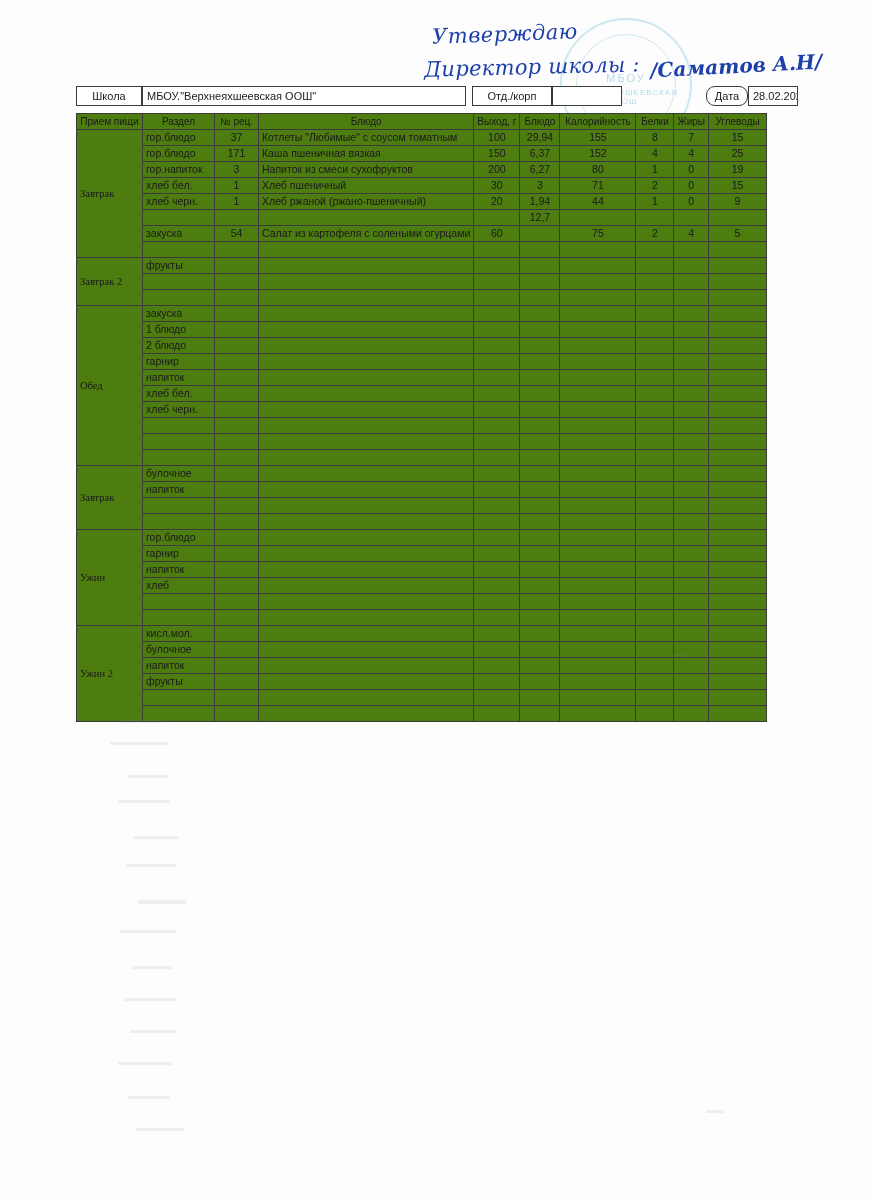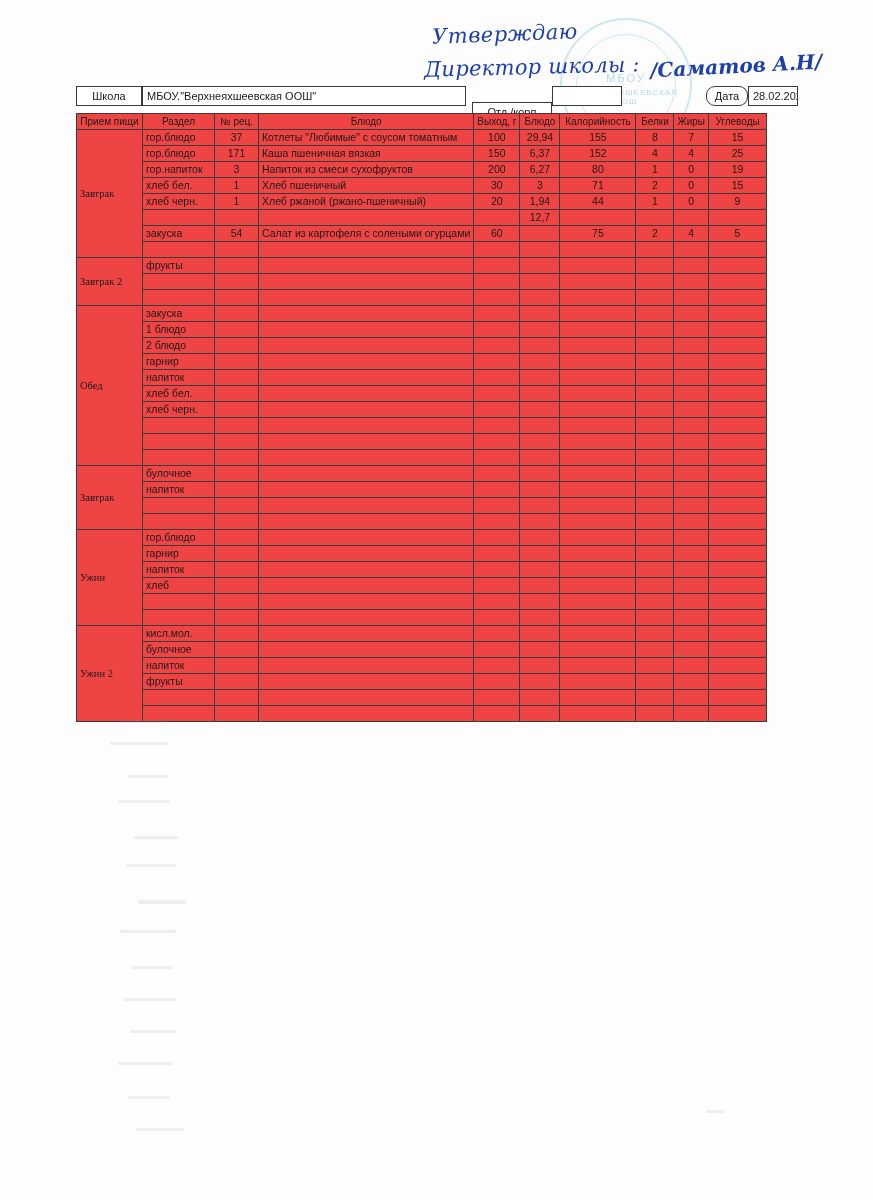--- a/index.html
+++ b/index.html
@@ -109,33 +109,33 @@
     line-height: 19px;
     box-sizing: border-box;
     background: #fff;
     padding: 0 4px;
     white-space: nowrap;
     overflow: hidden;
   }
   .hdr .lbl { border: 1px solid #3b3b3b; text-align: center; }
   #hdr-school-label { left: 0; width: 66px; text-align: center; }
   #hdr-school-value { left: 66px; width: 324px; }
-  #hdr-korp-label   { left: 396px; width: 80px; text-align: center; margin-top: 16px; }
+  #hdr-korp-label   { left: 396px; width: 80px; text-align: center; }
   #hdr-korp-value   { left: 476px; width: 70px; }
   #hdr-date-label   { left: 630px; width: 42px; text-align: center; border-radius: 9px; }
   #hdr-date-value   { left: 672px; width: 50px; text-align: center; }
 
   
   table.menu {
     position: absolute;
     left: 76px;
     top: 113px;
     border-collapse: collapse;
     font-size: 10.5px;
-    background: #ef4444;
+    background: #4d7c0f;
   }
   table.menu th, table.menu td {
     border: 1px solid #3b3b3b;
     padding: 0 3px;
     height: 16px;
     line-height: 15px;
     box-sizing: border-box;
     vertical-align: middle;
     overflow: hidden;
     white-space: nowrap;

